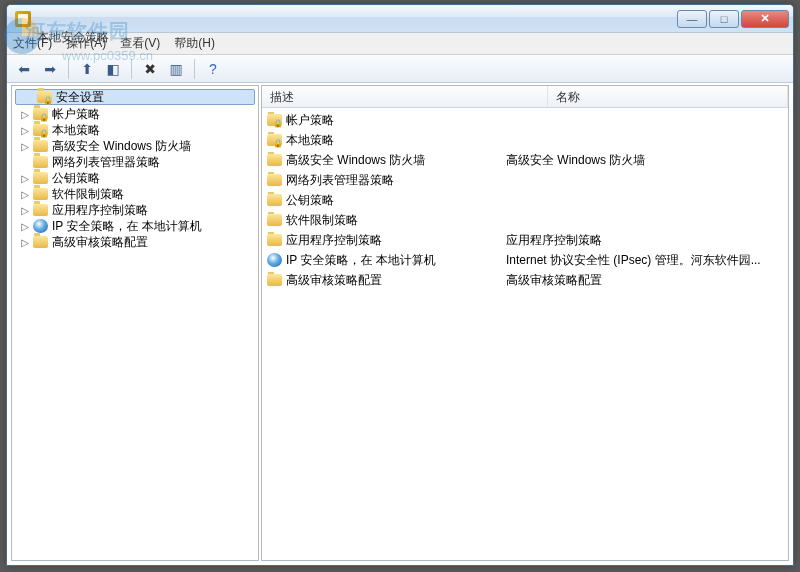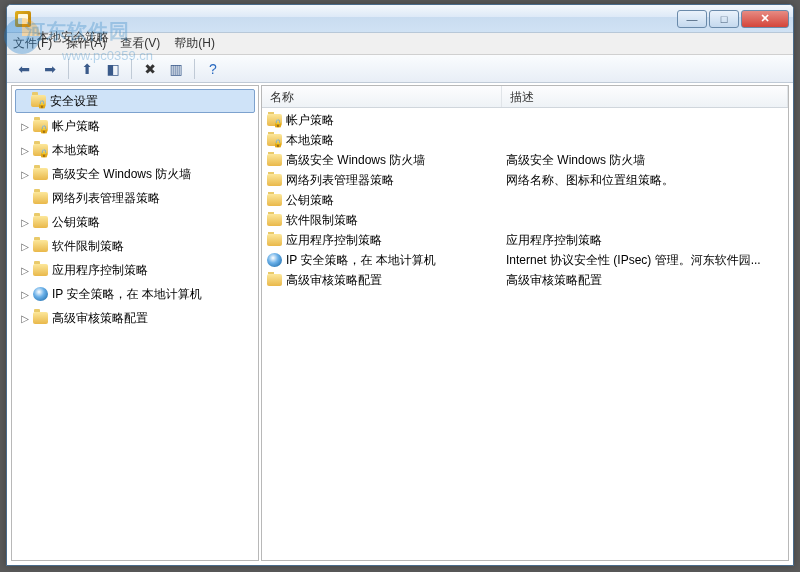--- a/index.html
+++ b/index.html
@@ -15,21 +15,21 @@
 .win-btn.close { width: 48px; background: linear-gradient(to bottom,#e78b82,#d4453a); color:#fff; font-weight:bold; }
 .menubar { height: 22px; background: #f0f0f0; display: flex; align-items: center; padding: 0 6px; gap: 14px; color: #333; border-bottom: 1px solid #d0d0d0; }
 .menubar span { cursor: pointer; }
 .toolbar { height: 28px; background: linear-gradient(to bottom,#fafcfe,#e8eef6); border-bottom: 1px solid #c0cad6; display: flex; align-items: center; padding: 0 6px; gap: 4px; }
 .tbtn { width: 22px; height: 22px; border: 1px solid transparent; border-radius: 3px; display:flex; align-items:center; justify-content:center; cursor:pointer; color:#3a5a8a; font-size:14px;}
 .tsep { width:1px; height:20px; background:#c0cad6; margin:0 3px; }
 .content { position: absolute; top: 78px; left: 0; right: 0; bottom: 0; display: flex; background:#fff; }
 .tree-pane { width: 248px; border: 1px solid #b8b8b8; margin: 2px 1px 4px 4px; background:#fff; overflow:auto; }
 .list-pane { flex:1; border: 1px solid #b8b8b8; margin: 2px 4px 4px 1px; background:#fff; display:flex; flex-direction:column; }
 .tree-root { padding: 2px 0; }
-.tree-row { display:flex; align-items:center; height:24px; padding: 0 14px; cursor:pointer; white-space:nowrap; }
+.tree-row { display:flex; align-items:center; height:16px; padding: 0 20px; cursor:pointer; white-space:nowrap; }
 .tree-row.selected { background:#cfe3f8; border:1px solid #7da2ce; border-radius:2px; }
 .expander { width:14px; text-align:center; color:#666; font-size:10px; }
 .ticon { width:16px; height:16px; margin-right:4px; display:inline-flex; align-items:center; justify-content:center; }
 .folder { background: linear-gradient(to bottom,#fce79a,#e9b84a); border-radius:2px; width:15px; height:12px; position:relative; }
 .folder::before { content:""; position:absolute; top:-3px; left:1px; width:6px; height:3px; background:#e9ca6a; border-radius:1px 1px 0 0;}
 .folder.lock::after { content:"🔒"; position:absolute; font-size:8px; right:-2px; bottom:-2px; }
 .ip-icon { width:15px; height:14px; background: radial-gradient(circle at 40% 35%, #fff 0%, #6ab0e8 40%, #1060a0 100%); border-radius:50%; position:relative;}
 .list-header { height:22px; background:linear-gradient(to bottom,#fdfdfe,#eef2f6); border-bottom:1px solid #d0d6dc; display:flex; }
 .list-header .col { padding:3px 8px; border-right:1px solid #e0e4e8; color:#333; }
 .col-name { width:240px; }
@@ -152,22 +152,22 @@
                 <span class="folder"></span>
               </span>
               <span>高级审核策略配置</span>
             </div>
           </div>
       </div>
     </div>
 
     <div class="list-pane">
       <div class="list-header">
+        <div class="col col-desc">描述</div>
         <div class="col col-name">名称</div>
-        <div class="col col-desc">描述</div>
       </div>
       <div class="list-body" id="list-body">
           <div class="list-row">
             <div class="cell-name">
               <span class="ticon">
                 <span class="folder lock"></span>
               </span>
               <span>帐户策略</span>
             </div>
           </div>
@@ -188,21 +188,20 @@
             </div>
             <div class="cell-desc">高级安全 Windows 防火墙</div>
           </div>
           <div class="list-row">
             <div class="cell-name">
               <span class="ticon">
                 <span class="folder"></span>
               </span>
               <span>网络列表管理器策略</span>
             </div>
-            <div class="cell-desc">网络名称、图标和位置组策略。</div>
           </div>
           <div class="list-row">
             <div class="cell-name">
               <span class="ticon">
                 <span class="folder"></span>
               </span>
               <span>公钥策略</span>
             </div>
             <div class="cell-desc"></div>
           </div>

